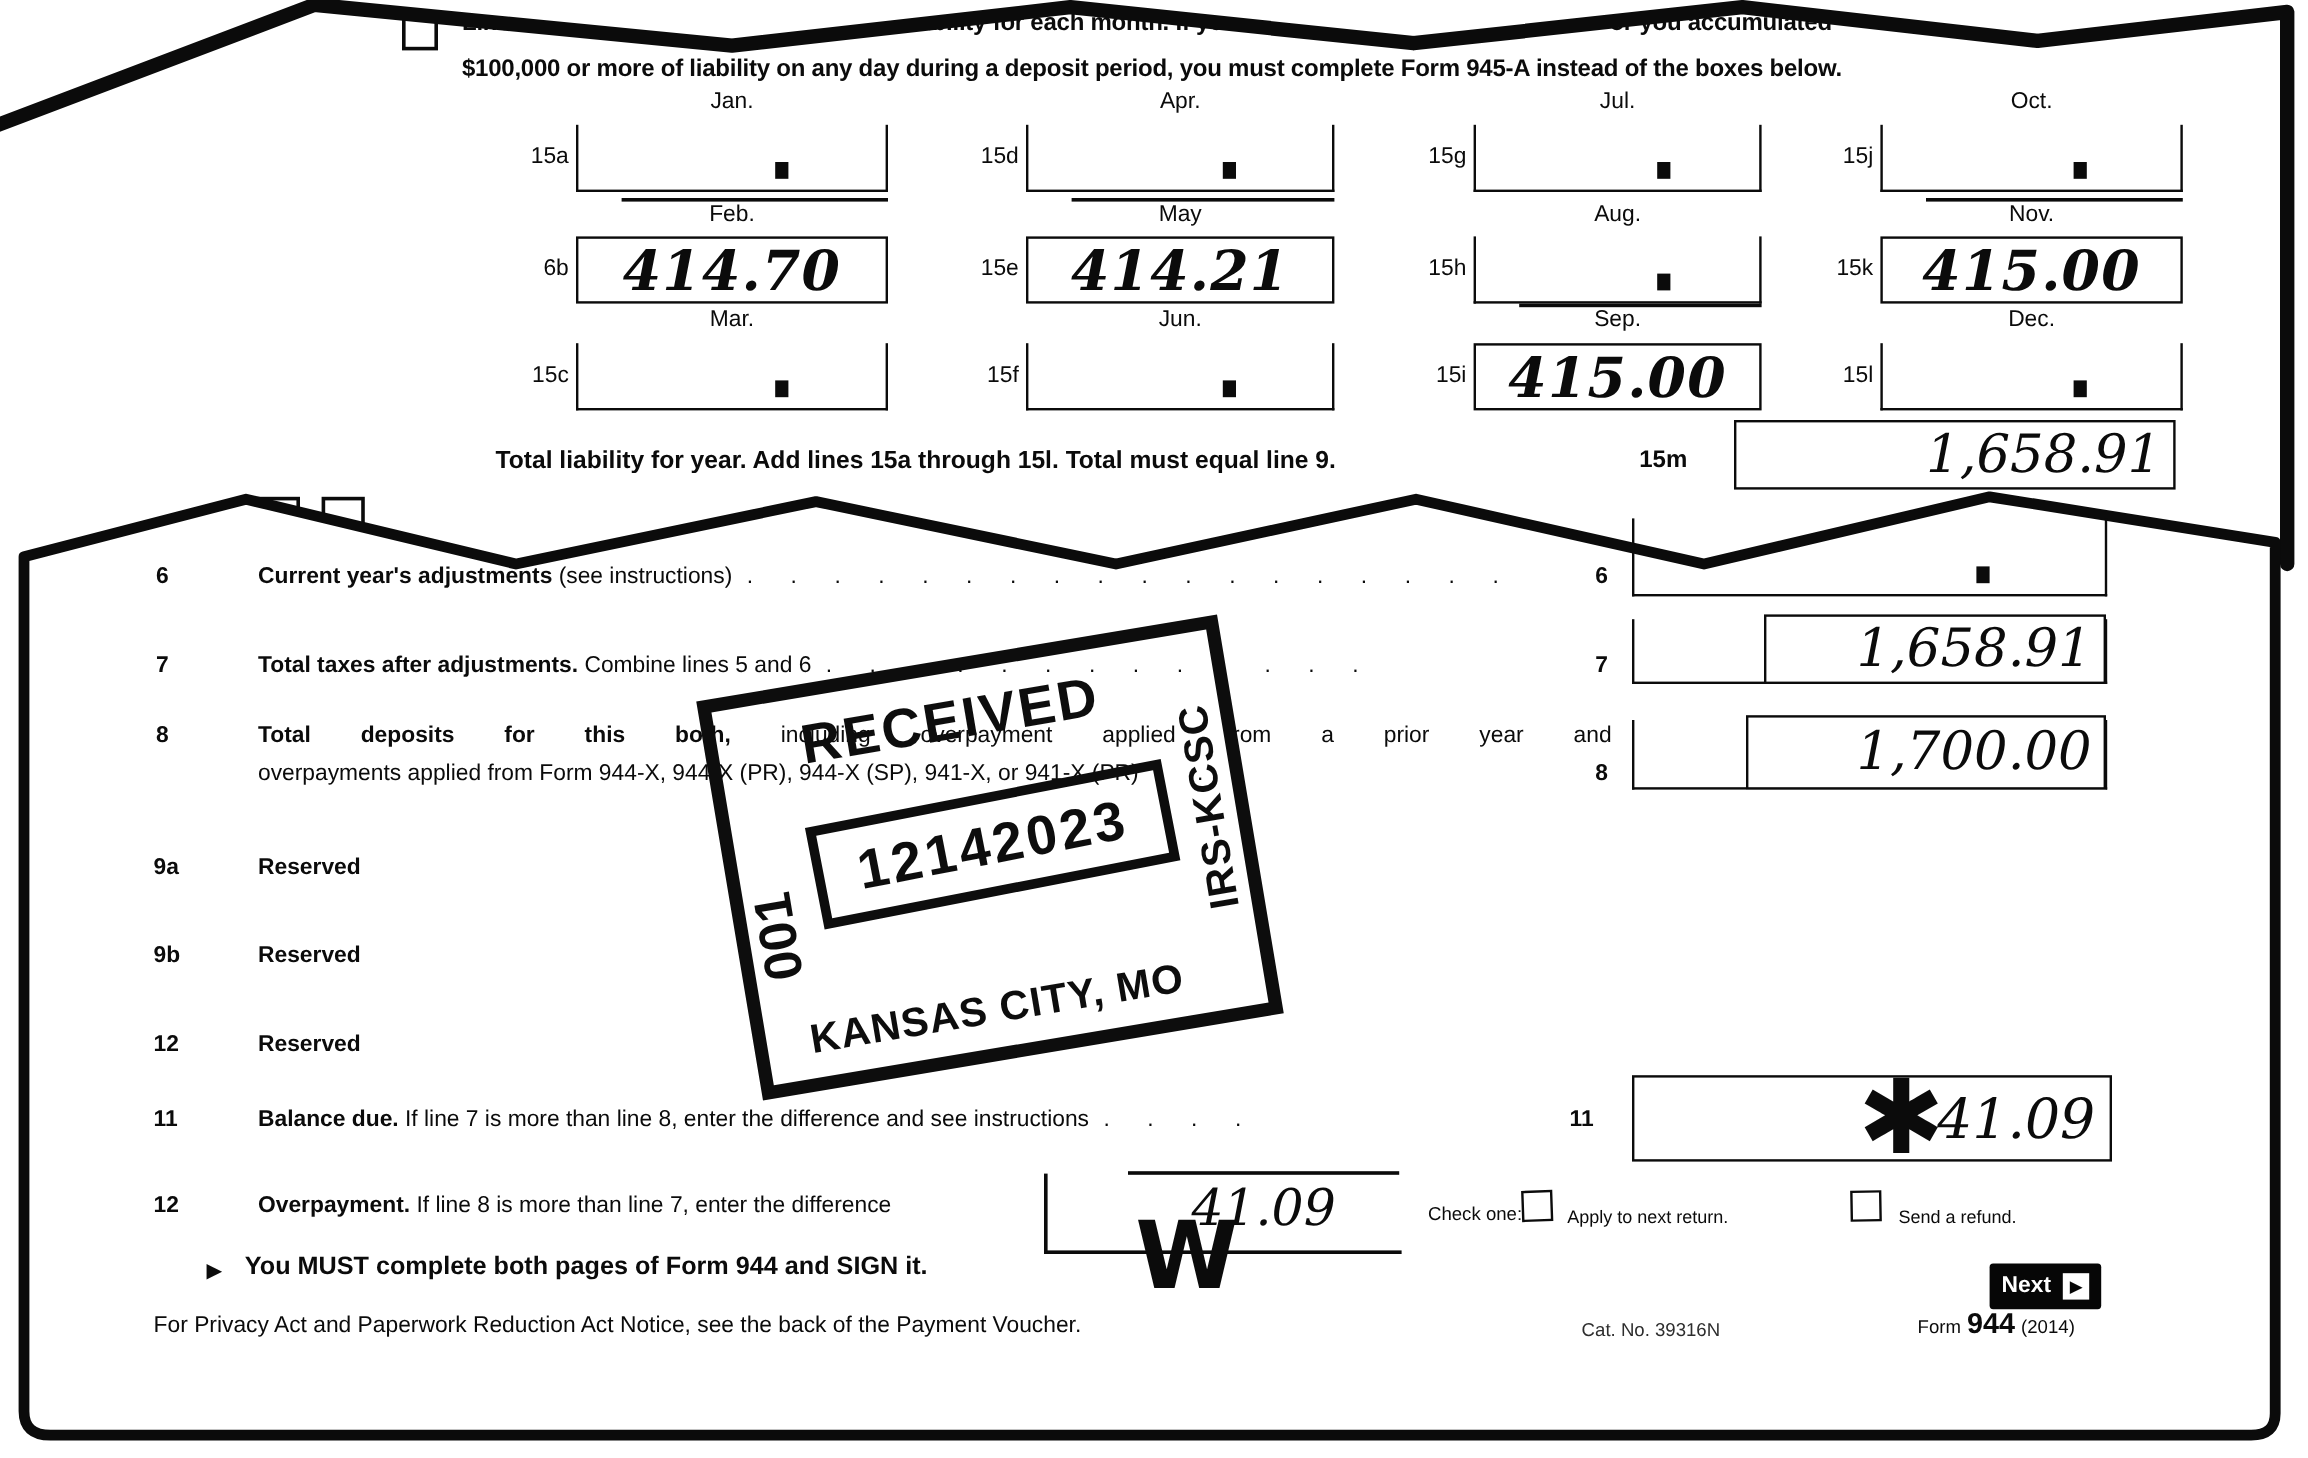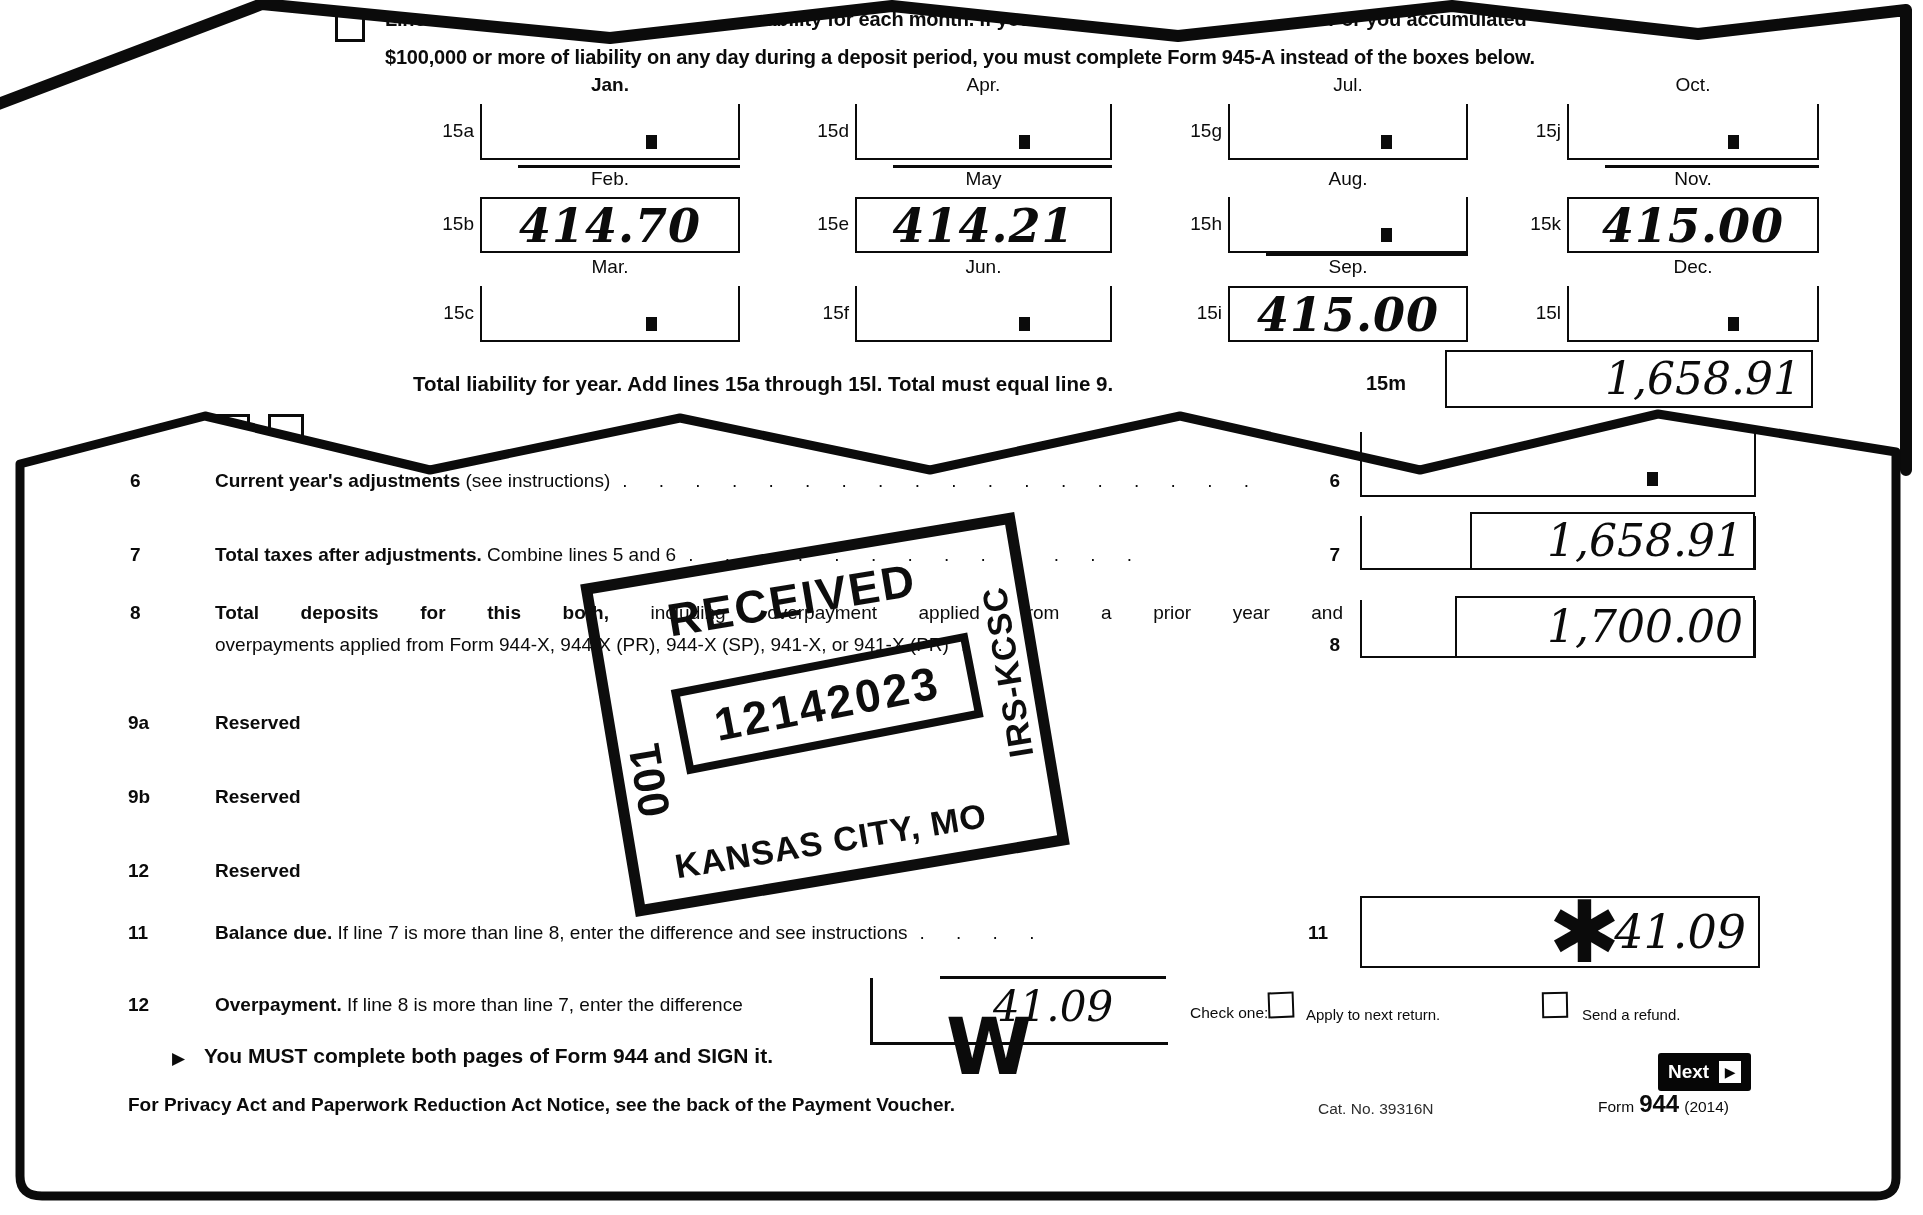--- a/index.html
+++ b/index.html
@@ -44,21 +44,21 @@
   .amount46 { font:italic 400 46px "DejaVu Serif", serif; }
   .amount42 { font:italic 400 42px "DejaVu Serif", serif; }
   .line-seg { position:absolute; background:#0b0b0b; }
   .must { font-size:21px; font-weight:700; white-space:nowrap; }
   .wmark { font-family:"DejaVu Sans", sans-serif; font-size:78px; font-weight:900; line-height:78px; }
   .next-btn { background:#060606; color:#fff; display:flex; align-items:center; gap:10px;
               padding:0 10px; border-radius:3px; cursor:pointer; }
   .next-btn .nlabel { font-size:19px; font-weight:700; }
   .next-btn .nicon { width:22px; height:22px; background:#fff; color:#060606; display:flex;
                      align-items:center; justify-content:center; font-size:14px; }
-  .footer-privacy { font-size:19px; font-weight:700; white-space:nowrap; }
+  .footer-privacy { font-size:19px; font-weight:400; white-space:nowrap; }
   .cat-no { font-size:15.5px; color:#2d2d2d; white-space:nowrap; }
   .form-sig { display:flex; align-items:baseline; gap:5px; white-space:nowrap; }
   .form-sig .fw { font-size:15.5px; } .form-sig .fn { font-size:24px; font-weight:700; }
   .form-sig .fy { font-size:15.5px; }
 
   
   .stamp { position:absolute; left:605px; top:546px; width:440px; height:337px;
            border:11px solid #0d0d0d; transform:rotate(-9.5deg); background:transparent; }
   .stamp div { color:#0d0d0d; }
   .stamp .received { position:absolute; top:12px; left:0; right:28px; text-align:center;
@@ -77,28 +77,28 @@
 </style>
 </head>
 <body>
 
 <div class="paper-top">
   <div class="chk abs" style="left:335px; top:12px; width:30px; height:30px;"></div>
   <div class="instr abs" style="left:385px; top:8px;">Line 9 is $2,500 or more. Enter your tax liability for each month. If you became a semiweekly depositor or you accumulated</div>
   <div class="instr abs" style="left:385px; top:46px;">$100,000 or more of liability on any day during a deposit period, you must complete Form 945-A instead of the boxes below.</div>
 
   <div id="month-grid">
-      <div class="month-label abs" style="left: 480px; top: 74px; width: 260px; font-weight: bold;">Jan.</div>
+      <div class="month-label abs" style="left: 480px; top: 74px; width: 260px;">Jan.</div>
       <div class="sub-label abs" style="left: 404px; top: 120px;">15a</div>
       <div class="mbox abs" style="left: 480px; top: 104px; width: 260px; height: 56px;">
         <span class="sq-dot" style="left: 164px;"></span>
       </div>
       <div class="overline-seg abs" style="left: 518px; top: 165px; width: 222px;"></div>
       <div class="month-label abs" style="left: 480px; top: 168px; width: 260px;">Feb.</div>
-      <div class="sub-label abs" style="left: 404px; top: 213px;">15b</div>
+      <div class="sub-label abs" style="left: 404px; top: 213px;">6b</div>
       <div class="mbox filled abs" style="left: 480px; top: 197px; width: 260px; height: 56px;">
         <span class="month-val">414.70</span>
       </div>
       <div class="month-label abs" style="left: 480px; top: 256px; width: 260px;">Mar.</div>
       <div class="sub-label abs" style="left: 404px; top: 302px;">15c</div>
       <div class="mbox abs" style="left: 480px; top: 286px; width: 260px; height: 56px;">
         <span class="sq-dot" style="left: 164px;"></span>
       </div>
       <div class="month-label abs" style="left: 855px; top: 74px; width: 257px;">Apr.</div>
       <div class="sub-label abs" style="left: 779px; top: 120px; text-align: right;">15d</div>

